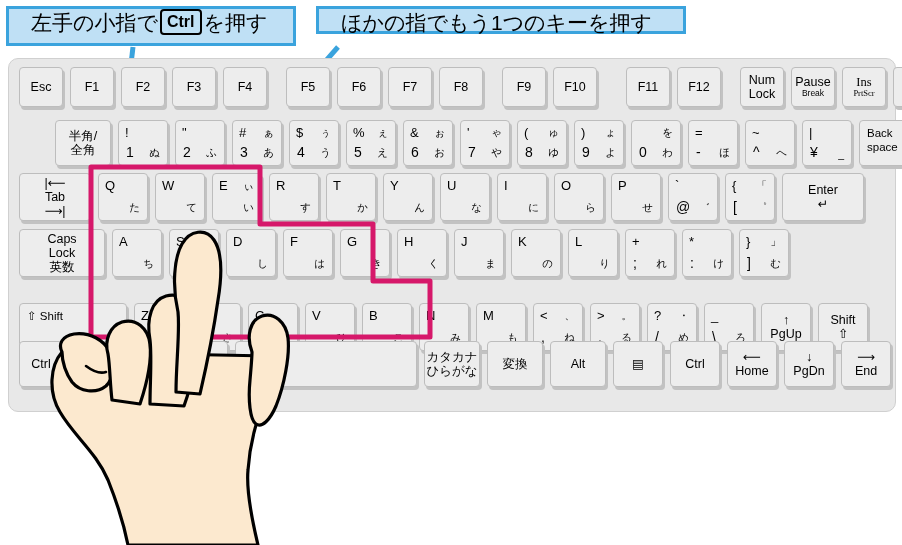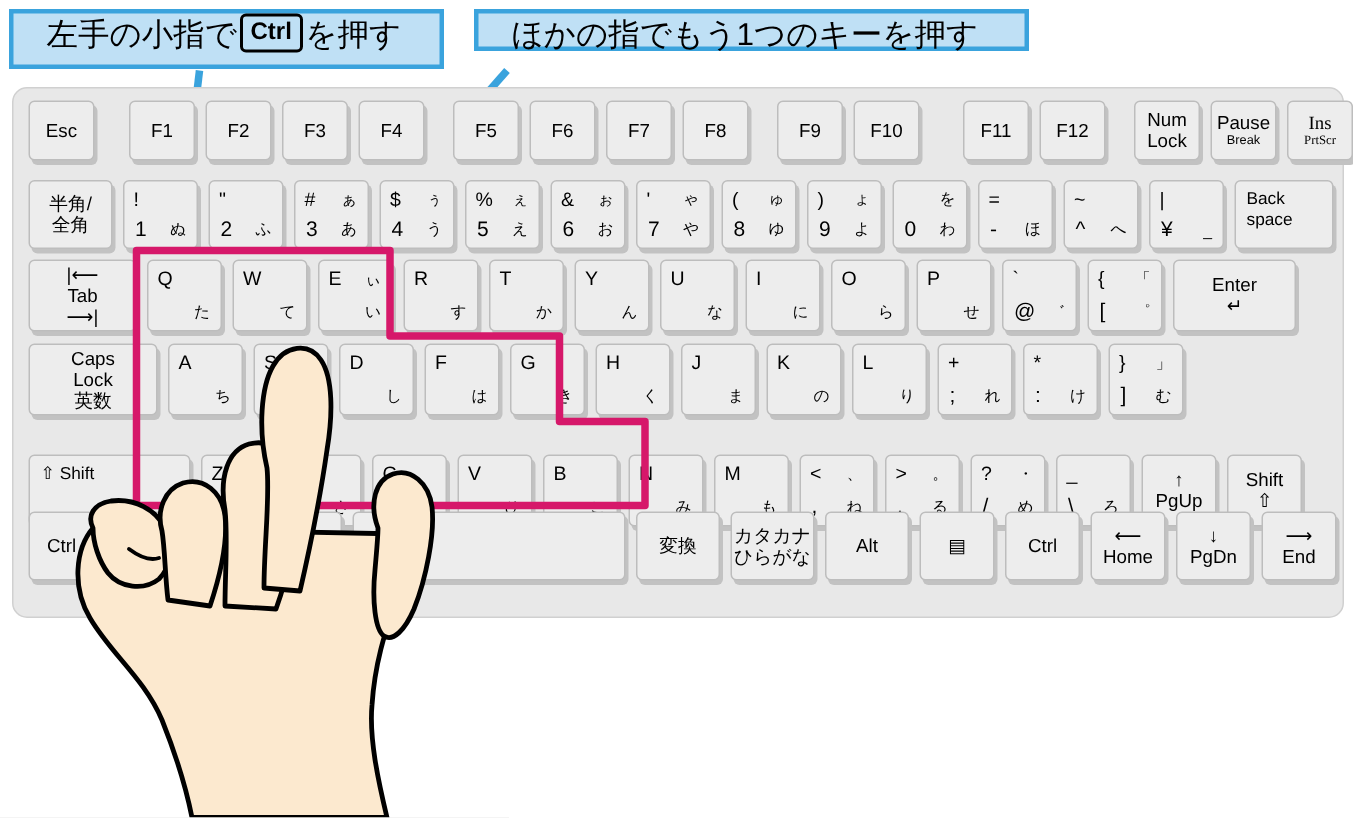--- a/index.html
+++ b/index.html
@@ -78,21 +78,21 @@
 <svg id="leaders">
   <line x1="133" y1="47" x2="96" y2="360" stroke="#3aa3dd" stroke-width="5"></line>
   <line x1="338" y1="47" x2="228" y2="172" stroke="#3aa3dd" stroke-width="5"></line>
 </svg>
 
 <div id="keyboard">
     <div class="krow" style="top: 8px; left: 10px;">
       <div class="key" style="width: 44px; height: 40px;">
         <span class="c">Esc</span>
       </div>
-      <div class="key" style="width: 44px; height: 40px; margin-left: 16px;">
+      <div class="key" style="width: 44px; height: 40px; ">
         <span class="c">F1</span>
       </div>
       <div class="key" style="width: 44px; height: 40px;">
         <span class="c">F2</span>
       </div>
       <div class="key" style="width: 44px; height: 40px;">
         <span class="c">F3</span>
       </div>
       <div class="key" style="width: 44px; height: 40px;">
         <span class="c">F4</span>
@@ -128,21 +128,21 @@
         <span class="c">Pause<span class="sub">Break</span></span>
       </div>
       <div class="key" style="width: 44px; height: 40px; font-family: Liberation Serif, serif;">
         <span class="c">Ins<span class="sub">PrtScr</span></span>
       </div>
       <div class="key" style="width: 44px; height: 40px;">
         <span class="c">Del<span class="sub">SysRq</span></span>
       </div>
     </div>
     <div class="krow" style="top: 61px; left: 10px;">
-      <div class="key" style="width: 56px; height: 46px;">
+      <div class="key" style="width: 56px; height: 46px; margin-left: 36px;">
         <span class="c">半角/<br>全角</span>
       </div>
       <div class="key" style="width: 50px; height: 46px;">
         <span class="tl">!</span>
         <span class="bl">1</span>
         <span class="br">ぬ</span>
       </div>
       <div class="key" style="width: 50px; height: 46px;">
         <span class="tl">"</span>
         <span class="bl">2</span>
@@ -403,24 +403,24 @@
       <div class="key" style="width: 44px; height: 46px;">
         <span class="c">Alt</span>
       </div>
       <div class="key" style="width: 56px; height: 46px;">
         <span class="c">無変換</span>
       </div>
       <div class="key" style="width: 182px; height: 46px;">
         <span class="c"></span>
       </div>
       <div class="key" style="width: 56px; height: 46px;">
+        <span class="c">カタカナ<br>ひらがな</span>
+      </div>
+      <div class="key" style="width: 56px; height: 46px;">
         <span class="c">変換</span>
-      </div>
-      <div class="key" style="width: 56px; height: 46px;">
-        <span class="c">カタカナ<br>ひらがな</span>
       </div>
       <div class="key" style="width: 56px; height: 46px;">
         <span class="c">Alt</span>
       </div>
       <div class="key" style="width: 50px; height: 46px;">
         <span class="c">▤</span>
       </div>
       <div class="key" style="width: 50px; height: 46px;">
         <span class="c">Ctrl</span>
       </div>

